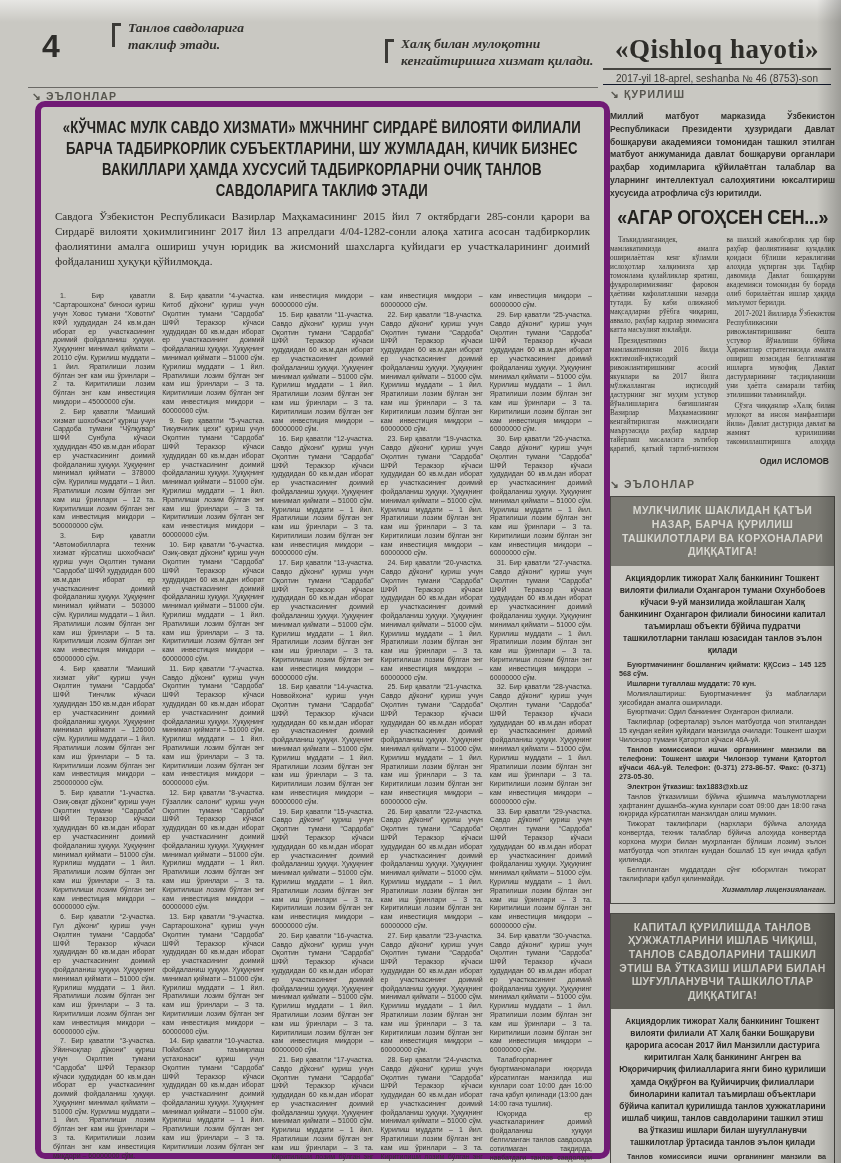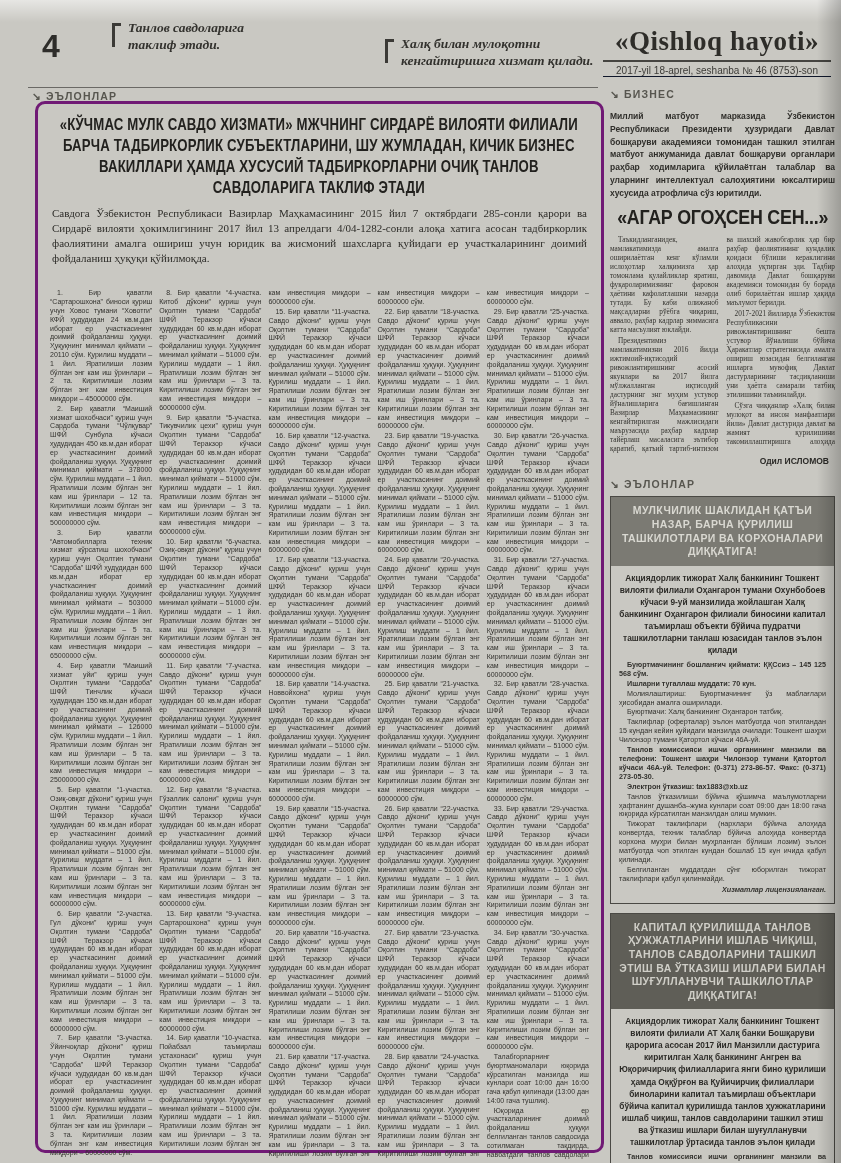--- a/index.html
+++ b/index.html
@@ -10,32 +10,32 @@
   .page::after{content:'';position:absolute;top:0;right:0;width:24px;height:100%;
         background:linear-gradient(to right,rgba(0,0,0,0),rgba(0,0,0,.22));pointer-events:none;z-index:5;}
 
   
   .pagenum{position:absolute;top:28px;left:42px;font:bold 32px "Liberation Sans",sans-serif;color:#2e2d2a;}
   .tagline{position:absolute;display:flex;gap:7px;font:italic bold 13.5px "Liberation Serif",serif;color:#33322e;line-height:1.25;}
   .tag1{top:20px;left:112px;width:180px;}
   .tag2{top:36px;left:385px;width:215px;font-style:italic;}
   .hook{flex:0 0 auto;width:6px;height:21px;border-left:3px solid #3b3a36;border-top:3px solid #3b3a36;margin-top:3px;}
   .masthead{position:absolute;top:26px;right:10px;width:228px;text-align:center;}
-  .masthead .name{font:bold 27px "Liberation Serif",serif;color:#2e2d29;letter-spacing:.5px;}
+  .masthead .name{font:bold 27px "Liberation Serif",serif;color:#2e2d29;letter-spacing:.5px;margin-top:8px;}
   .masthead .date{margin-top:3px;padding:3px 0 0;border-top:2px solid #454440;border-bottom:1px solid #0f172a;
         font:10px "Liberation Sans",sans-serif;color:#3c3b37;}
   .hdr-rule{position:absolute;top:87px;left:28px;width:570px;border-top:1px solid #6a6965;}
 
   
   .seclabel{font:bold 10.5px "Liberation Sans",sans-serif;color:#57564f;letter-spacing:1.2px;}
   .seclabel .arr{font-weight:bold;margin-right:4px;}
   .lab-left{position:absolute;top:90px;left:32px;}
 
   
-  .mainbox{position:absolute;top:101px;left:35px;width:539px;height:1026px;border:3px solid #701a75;
+  .mainbox{position:absolute;top:101px;left:35px;width:539px;height:1026px;border:6px solid #701a75;
         border-radius:10px;padding:10px 12px;}
   .mainbox .headline{width:672px;transform:scaleX(.8);transform-origin:0 0;
         font:bold 16.5px "Liberation Sans",sans-serif;line-height:21px;text-align:center;color:#22211e;
         white-space:pre-line;letter-spacing:.2px;}
   .mainbox .intro{margin:8px 2px 24px;font:11px/1.35 "Liberation Serif",serif;text-align:justify;color:#2d2c28;}
   .cols{height:876px;overflow:hidden;column-count:5;column-gap:7px;column-fill:auto;
         font:7px/8.8px "Liberation Sans",sans-serif;text-align:justify;color:#33322e;}
   .cols p{margin:0 0 1px;text-indent:7px;}
 
   
@@ -129,21 +129,21 @@
         <p>33. Бир қаватли “29-участка. Савдо дўкони” қуриш учун Оқолтин тумани “Сардоба” ШФЙ Теракзор кўчаси ҳудудидан 60 кв.м.дан иборат ер участкасининг доимий фойдаланиш ҳуқуқи. Ҳуқуқнинг минимал қиймати – 51000 сўм. Қурилиш муддати – 1 йил. Яратилиши лозим бўлган энг кам иш ўринлари – 3 та. Киритилиши лозим бўлган энг кам инвестиция миқдори – 60000000 сўм.</p>
         <p>34. Бир қаватли “30-участка. Савдо дўкони” қуриш учун Оқолтин тумани “Сардоба” ШФЙ Теракзор кўчаси ҳудудидан 60 кв.м.дан иборат ер участкасининг доимий фойдаланиш ҳуқуқи. Ҳуқуқнинг минимал қиймати – 51000 сўм. Қурилиш муддати – 1 йил. Яратилиши лозим бўлган энг кам иш ўринлари – 3 та. Киритилиши лозим бўлган энг кам инвестиция миқдори – 60000000 сўм.</p>
         <p>Талабгорларнинг буюртманомалари юқорида кўрсатилган манзилда иш кунлари соат 10:00 дан 16:00 гача қабул қилинади (13:00 дан 14:00 гача тушлик).</p>
         <p>Юқорида ер участкаларининг доимий фойдаланиш ҳуқуқи белгиланган танлов савдосида сотилмаган тақдирда, навбатдаги танлов савдолари 2017 йил 14, 30 июнь, 14, 31 июль, 15, 30 август кунлари соат 10:00 дан бошлаб ўтказилиши эълондан маълум қилинади.</p>
       </div>
   </div>
 
   <div class="sidebar">
 
     <div class="seclabel">
-      <span class="arr">↘</span><span>БИЗНЕС</span>
+      <span class="arr">↘</span><span>ҚУРИЛИШ</span>
     </div>
 
     <div class="anj-lead">Миллий матбуот марказида Ўзбекистон Республикаси Президенти ҳузуридаги Давлат бошқаруви академияси томонидан ташкил этилган матбуот анжуманида давлат бошқаруви органлари раҳбар ходимларига қўйилаётган талаблар ва уларнинг интеллектуал салоҳиятини юксалтириш хусусида атрофлича сўз юритилди.</div>
     <div class="anj-headline">«АГАР ОГОҲСЕН СЕН...»</div>
     <div class="anj-body">
         <p>Таъкидланганидек, мамлакатимизда амалга оширилаётган кенг кўламли ислоҳотлар халқимизга ҳар томонлама қулайликлар яратиш, фуқароларимизнинг фаровон ҳаётини кафолатлашни назарда тутади. Бу каби олижаноб мақсадларни рўёбга чиқариш, аввало, раҳбар кадрлар зиммасига катта масъулият юклайди.</p>
         <p>Президентимиз мамлакатимизни 2016 йилда ижтимоий-иқтисодий ривожлантиришнинг асосий якунлари ва 2017 йилга мўлжалланган иқтисодий дастурнинг энг муҳим устувор йўналишларига бағишланган Вазирлар Маҳкамасининг кенгайтирилган мажлисидаги маърузасида раҳбар кадрлар тайёрлаш масаласига эътибор қаратиб, қатъий тартиб-интизом ва шахсий жавобгарлик ҳар бир раҳбар фаолиятининг кундалик қоидаси бўлиши кераклигини алоҳида уқтирган эди. Тадбир давомида Давлат бошқаруви академияси томонидан бу борада олиб борилаётган ишлар ҳақида маълумот берилди.</p>
         <p>2017-2021 йилларда Ўзбекистон Республикасини ривожлантиришнинг бешта устувор йўналиши бўйича Ҳаракатлар стратегиясида амалга ошириш юзасидан белгиланган ишларга мувофиқ Давлат дастурларининг тасдиқланиши уни ҳаётга самарали татбиқ этилишини таъминлайди.</p>
         <p>Сўзга чиққанлар «Халқ билан мулоқот ва инсон манфаатлари йили» Давлат дастурида давлат ва жамият қурилишини такомиллаштиришга алоҳида эътибор қаратилгани, бу эса давлат бошқаруви органларининг аҳоли билан очиқ, тўғридан-тўғри мулоқотини кучайтиришга хизмат қилишини таъкидладилар.</p>
       </div>
@@ -153,21 +153,21 @@
       <span class="arr">↘</span><span>ЭЪЛОНЛАР</span>
     </div>
 
     <div class="adbox">
       <div class="bhead bhead1">МУЛКЧИЛИК ШАКЛИДАН ҚАТЪИ НАЗАР, БАРЧА ҚУРИЛИШ ТАШКИЛОТЛАРИ ВА КОРХОНАЛАРИ ДИҚҚАТИГА!</div>
       <div class="blead">Акциядорлик тижорат Халқ банкининг Тошкент вилояти филиали Оҳангарон тумани Охунбобоев кўчаси 9-уй манзилида жойлашган Халқ банкининг Оҳангарон филиали биносини капитал таъмирлаш объекти бўйича пудратчи ташкилотларни танлаш юзасидан танлов эълон қилади</div>
       <div class="adparas">
           <p class="b">Буюртмачининг бошланғич қиймати: ҚҚСсиз – 145 125 568 сўм.</p>
           <p class="b">Ишларни тугаллаш муддати: 70 кун.</p>
           <p>Молиялаштириш: Буюртмачининг ўз маблағлари ҳисобидан амалга оширилади.</p>
-          <p>Буюртмачи: Халқ банкининг Оҳангарон татбиқ.</p>
+          <p>Буюртмачи: Одил банкининг Оҳангарон филиали.</p>
           <p>Таклифлар (оферталар) эълон матбуотда чоп этилгандан 15 кундан кейин қуйидаги манзилда очилади: Тошкент шаҳри Чилонзор тумани Қатортол кўчаси 46А-уй.</p>
           <p class="b">Танлов комиссияси ишчи органининг манзили ва телефони: Тошкент шаҳри Чилонзор тумани Қатортол кўчаси 46А-уй. Телефон: (0-371) 273-86-57. Факс: (0-371) 273-05-30.</p>
           <p class="b">Электрон ўтказиш: tax1883@xb.uz</p>
           <p>Танлов ўтказилиши бўйича қўшимча маълумотларни ҳафтанинг душанба–жума кунлари соат 09:00 дан 18:00 гача юқорида кўрсатилган манзилдан олиш мумкин.</p>
           <p>Тижорат таклифлари (нархлари бўйича алоҳида конвертда, техник талаблар бўйича алоҳида конвертда корхона муҳри билан муҳрланган бўлиши лозим) эълон матбуотда чоп этилган кундан бошлаб 15 кун ичида қабул қилинади.</p>
           <p>Белгиланган муддатдан сўнг юборилган тижорат таклифлари қабул қилинмайди.</p>
           <p class="lic">Хизматлар лицензияланган.</p>
         </div>
     </div>
 

